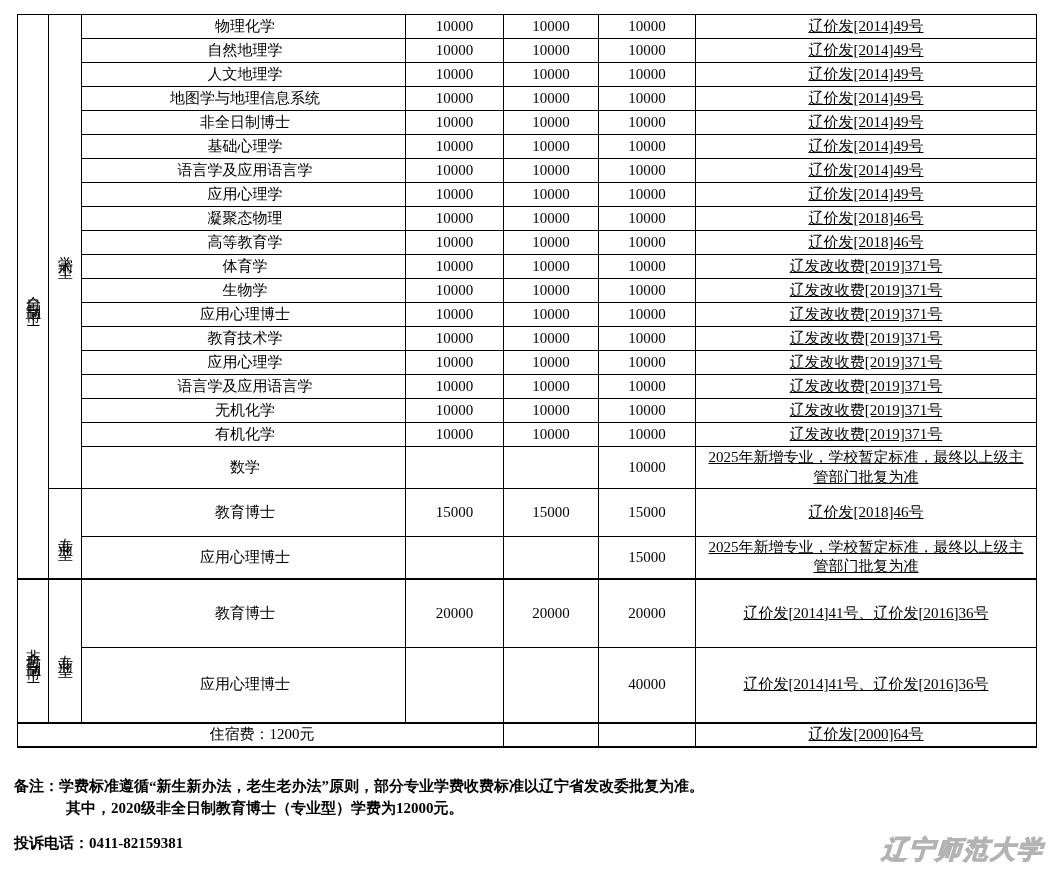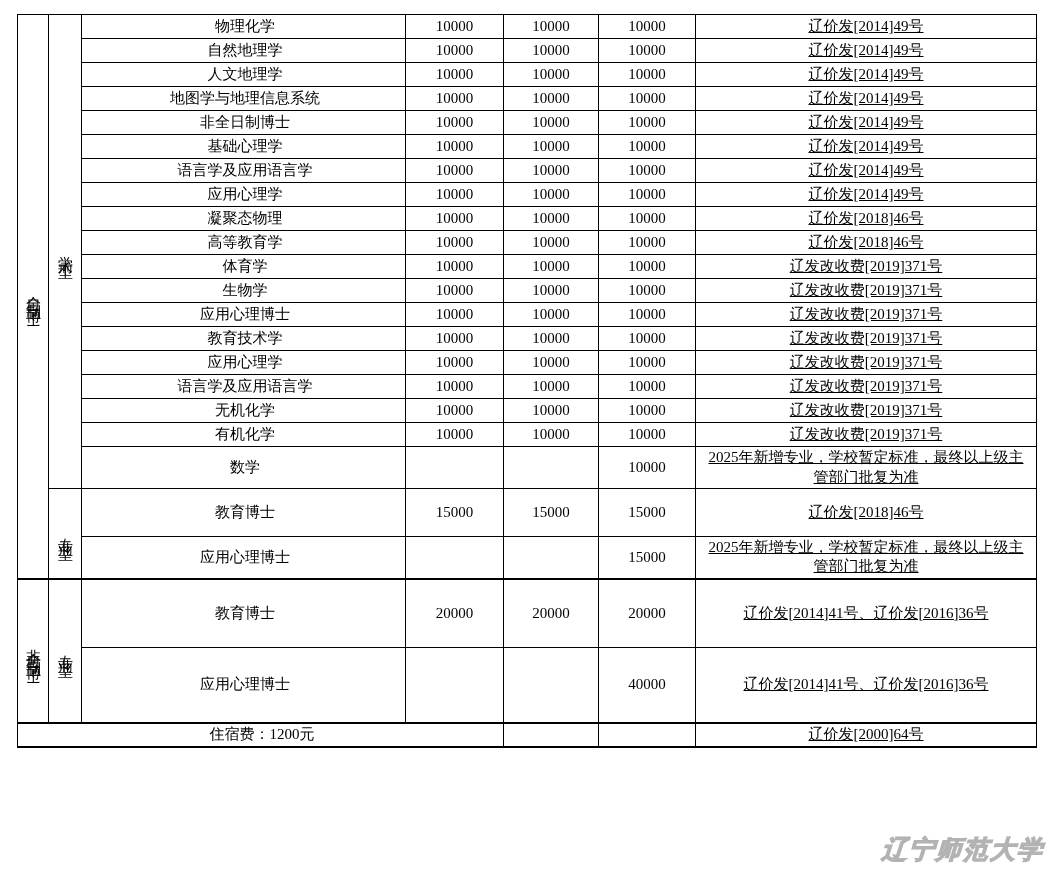--- a/index.html
+++ b/index.html
@@ -244,15 +244,18 @@
     <tr class="r-footer">
       <td class="accom" colspan="4">住宿费：1200元</td>
       <td></td>
       <td></td>
       <td class="basis">辽价发[2000]64号</td>
     </tr>
   </tbody>
 </table>
 
 <div class="notes">
+  <div class="note-line1">备注：学费标准遵循“新生新办法，老生老办法”原则，部分专业学费收费标准以辽宁省发改委批复为准。</div>
+  <div class="note-line2">其中，2020级非全日制教育博士（专业型）学费为12000元。</div>
+  <div class="phone-line">投诉电话：0411-82159381</div>
 </div>
 
 <div class="watermark">辽宁师范大学</div>
 
 </body></html>

